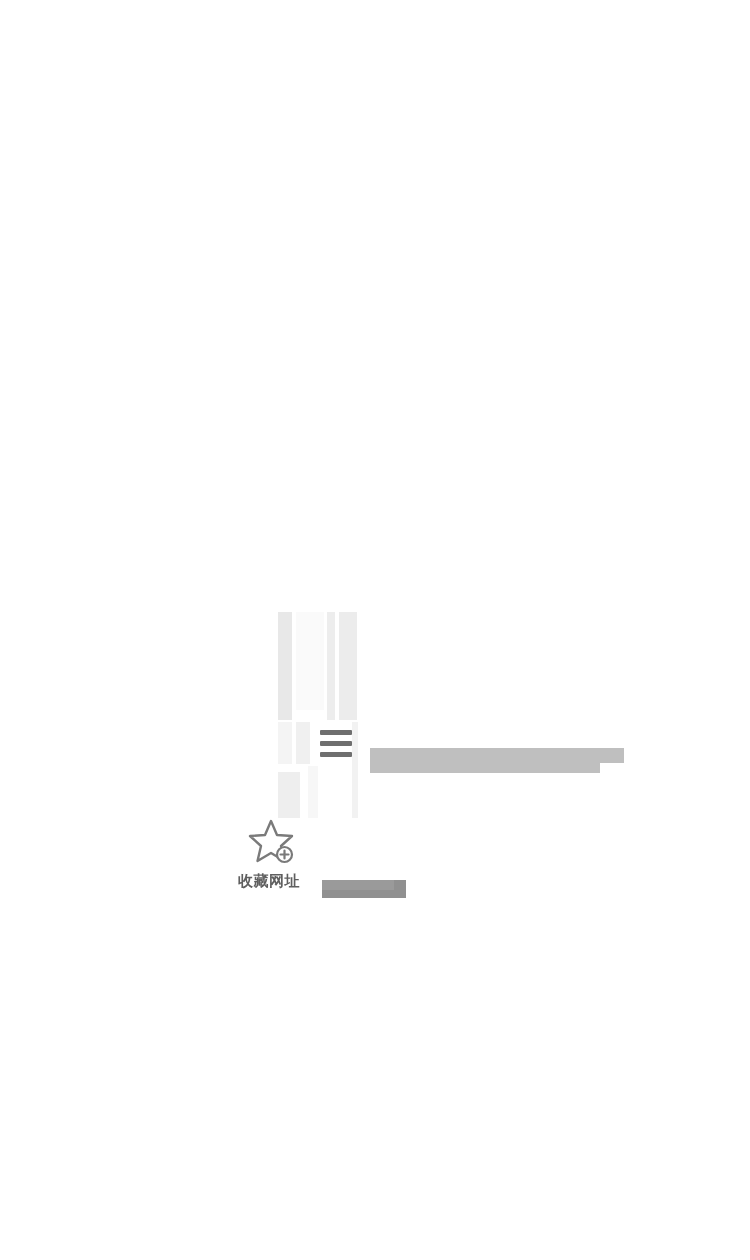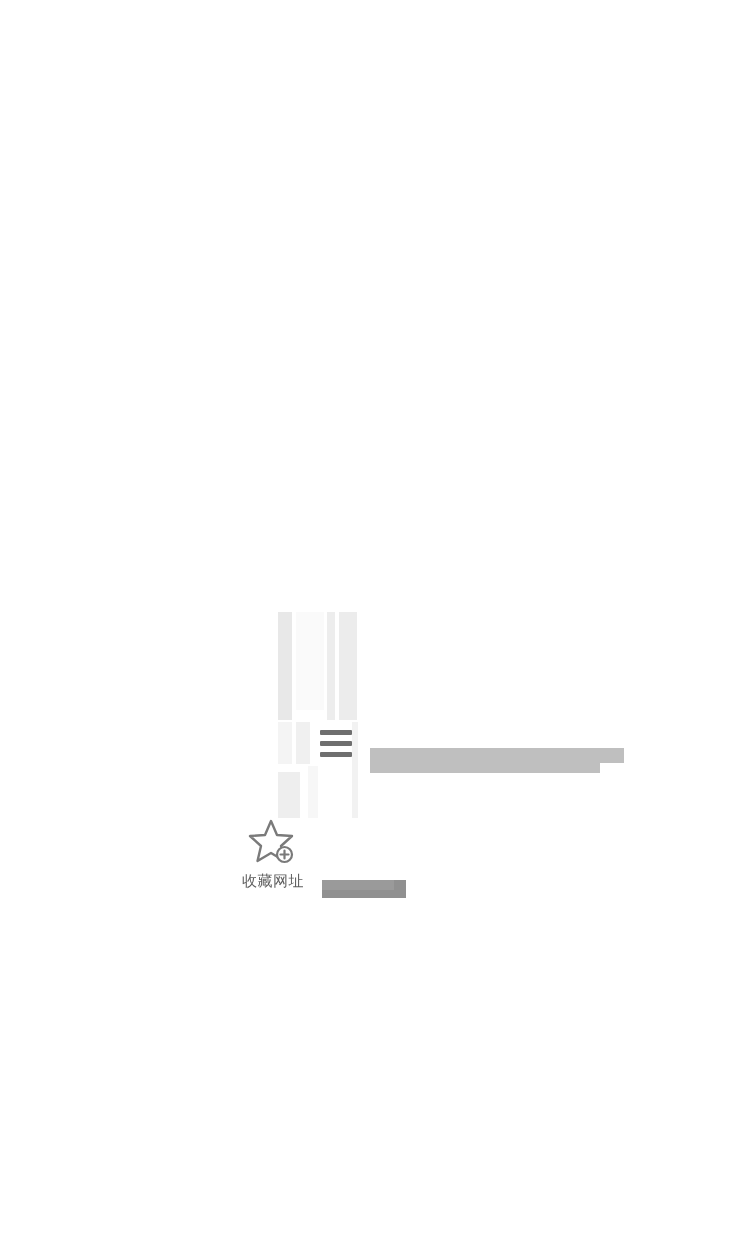--- a/index.html
+++ b/index.html
@@ -95,21 +95,22 @@
     background: #9a9a9a;
   }
 
   
   .fav-wrap {
     position: absolute;
     left: 238px;
     top: 818px;
     width: 70px;
     height: 82px;
-    text-align: center;
+    text-align: left;
+    font-weight: bold;
   }
   .fav-icon {
     width: 52px;
     height: 50px;
     margin: 0 auto;
     display: block;
   }
   .fav-label {
     font-size: 15px;
     color: #5f5f5f;

